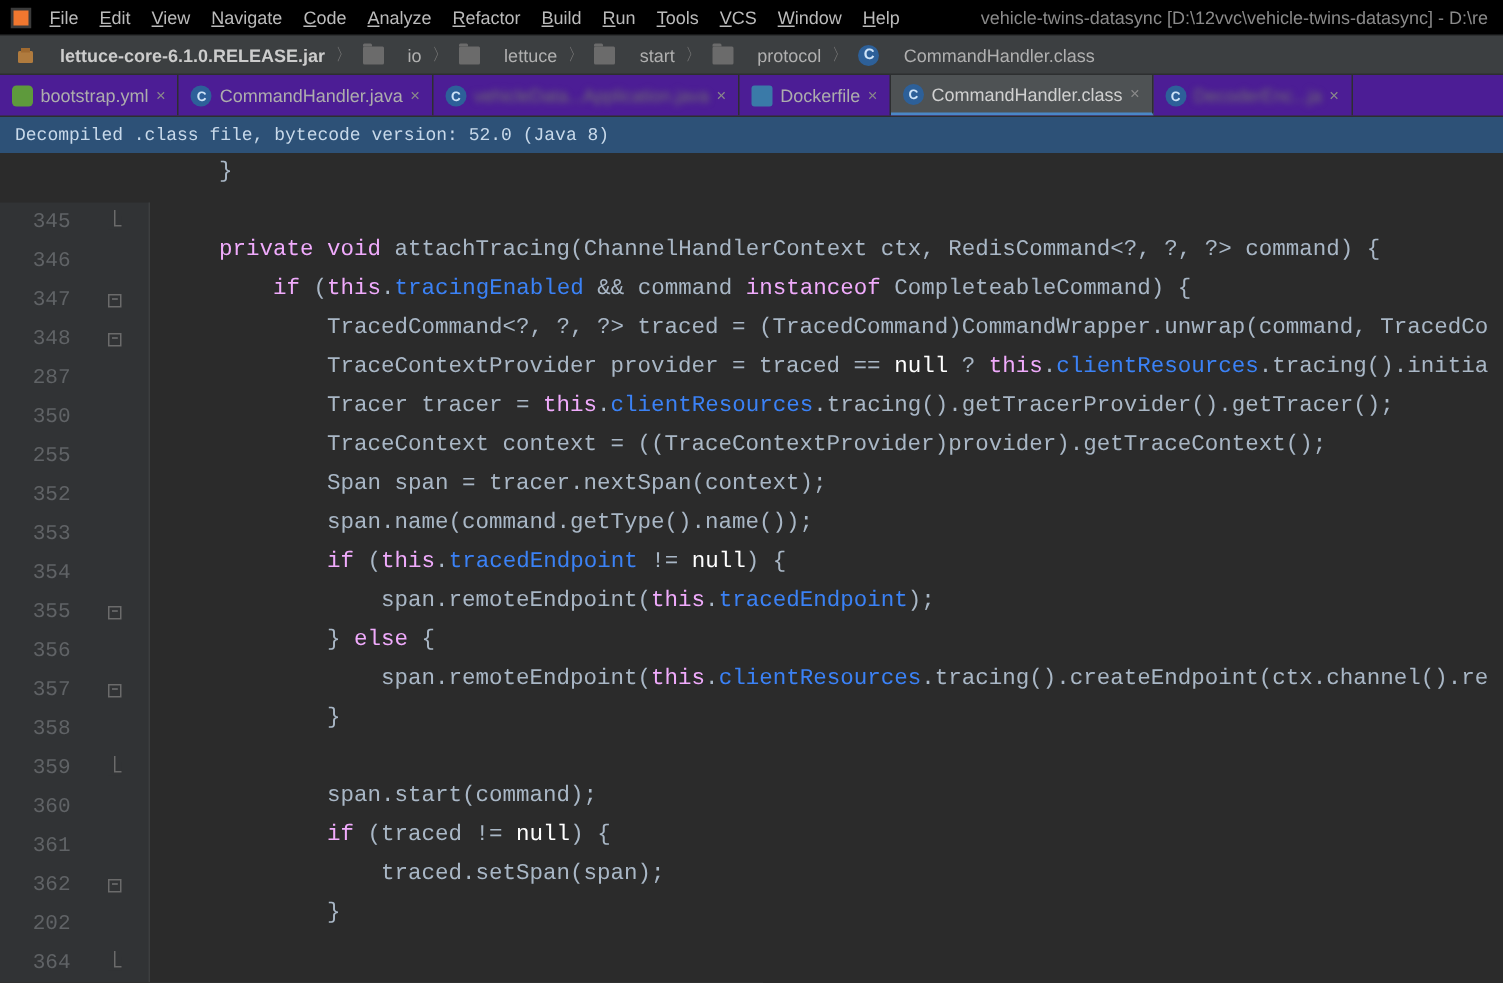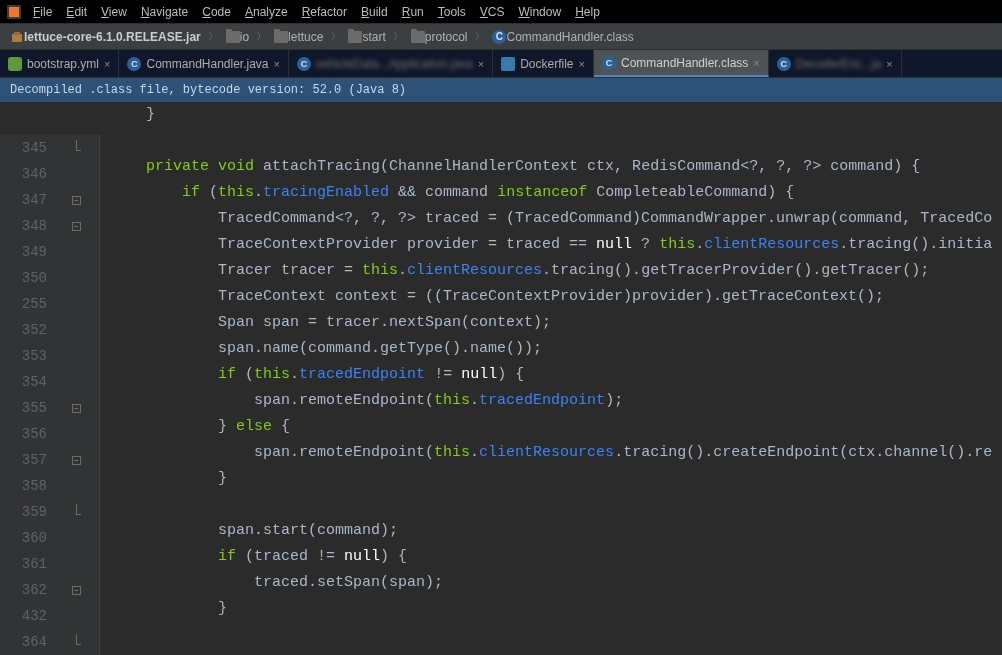--- a/index.html
+++ b/index.html
@@ -46,21 +46,21 @@
     align-items: center;
     height: 26px;
     background: #3c3f41;
     border-bottom: 1px solid #2d2f30;
     padding: 0 6px;
     gap: 2px;
   }
   .bc-item {
     display: inline-flex;
     align-items: center;
-    gap: 0;
+    gap: 16px;
     padding: 1px 4px;
     color: #b0b0b0;
     font-size: 12px;
     font-weight: 500;
   }
   .bc-item.jar { font-weight: bold; color: #cccccc; }
   .chev {
     color: #7a7a7a;
     font-size: 11px;
     margin: 0 1px;
@@ -78,21 +78,21 @@
   }
   .class-icon {
     width: 14px; height: 14px; border-radius: 50%;
     background: #2d6099;
     display: inline-flex; align-items: center; justify-content: center;
     color: #cde3f8; font-size: 10px; font-weight: bold;
   }
   .tabs {
     display: flex;
     height: 28px;
-    background: #0f172a;
+    background: #4c1d95;
     border-bottom: 1px solid #2d2f30;
     overflow: hidden;
   }
   .tab {
     display: inline-flex;
     align-items: center;
     gap: 5px;
     padding: 0 8px;
     border-right: 1px solid #2d2f30;
     font-size: 12px;
@@ -168,36 +168,37 @@
   .code {
     flex: 1;
     font-family: Consolas, "Courier New", monospace;
     font-size: 15px;
     color: #a9b7c6;
     overflow: hidden;
     white-space: pre;
     padding-left: 10px;
   }
   .cline { height: 26px; line-height: 26px; }
-  .kw { color: #84cc16; }
+  .kw { color: #f0abfc; }
   .lit { color: #ffffff; }
   .field { color: #3b82f6; }
   .blurred { color:#6f6f6f; filter: blur(2px); }
 </style>
 </head>
 <body>
 
 <div class="menubar">
   <span class="app-icon">
     <svg width="14" height="14">
         <rect width="14" height="14" fill="#3b3b3b"></rect>
         <rect x="2" y="2" width="10" height="10" fill="#f0772f"></rect>
       </svg>
   </span>
   <span id="menu-items"><span class="menu-item"><u>F</u>ile</span><span class="menu-item"><u>E</u>dit</span><span class="menu-item"><u>V</u>iew</span><span class="menu-item"><u>N</u>avigate</span><span class="menu-item"><u>C</u>ode</span><span class="menu-item"><u>A</u>nalyze</span><span class="menu-item"><u>R</u>efactor</span><span class="menu-item"><u>B</u>uild</span><span class="menu-item"><u>R</u>un</span><span class="menu-item"><u>T</u>ools</span><span class="menu-item"><u>V</u>CS</span><span class="menu-item"><u>W</u>indow</span><span class="menu-item"><u>H</u>elp</span></span>
+  <span class="title-path">vehicle-twins-datasync [D:\12vvc\vehicle-twins-datasync] - D:\re</span>
 </div>
 
 <div class="breadcrumb">
   <span class="bc-item jar">
     <svg width="14" height="14">
         <rect x="2" y="4" width="10" height="8" rx="1" fill="#b07b3e"></rect>
         <rect x="4" y="2" width="6" height="3" fill="#a06a30"></rect>
       </svg>
     <span>lettuce-core-6.1.0.RELEASE.jar</span>
   </span>
@@ -262,31 +263,31 @@
   </div>
 
 <div class="banner">Decompiled .class file, bytecode version: 52.0 (Java 8)</div>
 
 <div class="editor">
   <div class="gutter" id="gutter">
       <div class="gline">345<span class="fold end"></span></div>
       <div class="gline">346</div>
       <div class="gline">347<span class="fold">−</span></div>
       <div class="gline">348<span class="fold">−</span></div>
-      <div class="gline">349</div>
+      <div class="gline">287</div>
       <div class="gline">350</div>
       <div class="gline">255</div>
       <div class="gline">352</div>
       <div class="gline">353</div>
       <div class="gline">354</div>
       <div class="gline">355<span class="fold">−</span></div>
       <div class="gline">356</div>
       <div class="gline">357<span class="fold">−</span></div>
       <div class="gline">358</div>
       <div class="gline">359<span class="fold end"></span></div>
       <div class="gline">360</div>
       <div class="gline">361</div>
       <div class="gline">362<span class="fold">−</span></div>
-      <div class="gline">432</div>
+      <div class="gline">202</div>
       <div class="gline">364<span class="fold end"></span></div>
     </div>
   <div class="code" id="code"><div class="cline">    }</div><div class="cline"></div><div class="cline">    <span class="kw">private</span> <span class="kw">void</span> attachTracing(ChannelHandlerContext ctx, RedisCommand&lt;?, ?, ?&gt; command) {</div><div class="cline">        <span class="kw">if</span> (<span class="kw">this</span>.<span class="field">tracingEnabled</span> &amp;&amp; command <span class="kw">instanceof</span> CompleteableCommand) {</div><div class="cline">            TracedCommand&lt;?, ?, ?&gt; traced = (TracedCommand)CommandWrapper.unwrap(command, TracedCo</div><div class="cline">            TraceContextProvider provider = traced == <span class="lit">null</span> ? <span class="kw">this</span>.<span class="field">clientResources</span>.tracing().initia</div><div class="cline">            Tracer tracer = <span class="kw">this</span>.<span class="field">clientResources</span>.tracing().getTracerProvider().getTracer();</div><div class="cline">            TraceContext context = ((TraceContextProvider)provider).getTraceContext();</div><div class="cline">            Span span = tracer.nextSpan(context);</div><div class="cline">            span.name(command.getType().name());</div><div class="cline">            <span class="kw">if</span> (<span class="kw">this</span>.<span class="field">tracedEndpoint</span> != <span class="lit">null</span>) {</div><div class="cline">                span.remoteEndpoint(<span class="kw">this</span>.<span class="field">tracedEndpoint</span>);</div><div class="cline">            } <span class="kw">else</span> {</div><div class="cline">                span.remoteEndpoint(<span class="kw">this</span>.<span class="field">clientResources</span>.tracing().createEndpoint(ctx.channel().re</div><div class="cline">            }</div><div class="cline"></div><div class="cline">            span.start(command);</div><div class="cline">            <span class="kw">if</span> (traced != <span class="lit">null</span>) {</div><div class="cline">                traced.setSpan(span);</div><div class="cline">            }</div></div>
 </div>
 
 </body></html>

